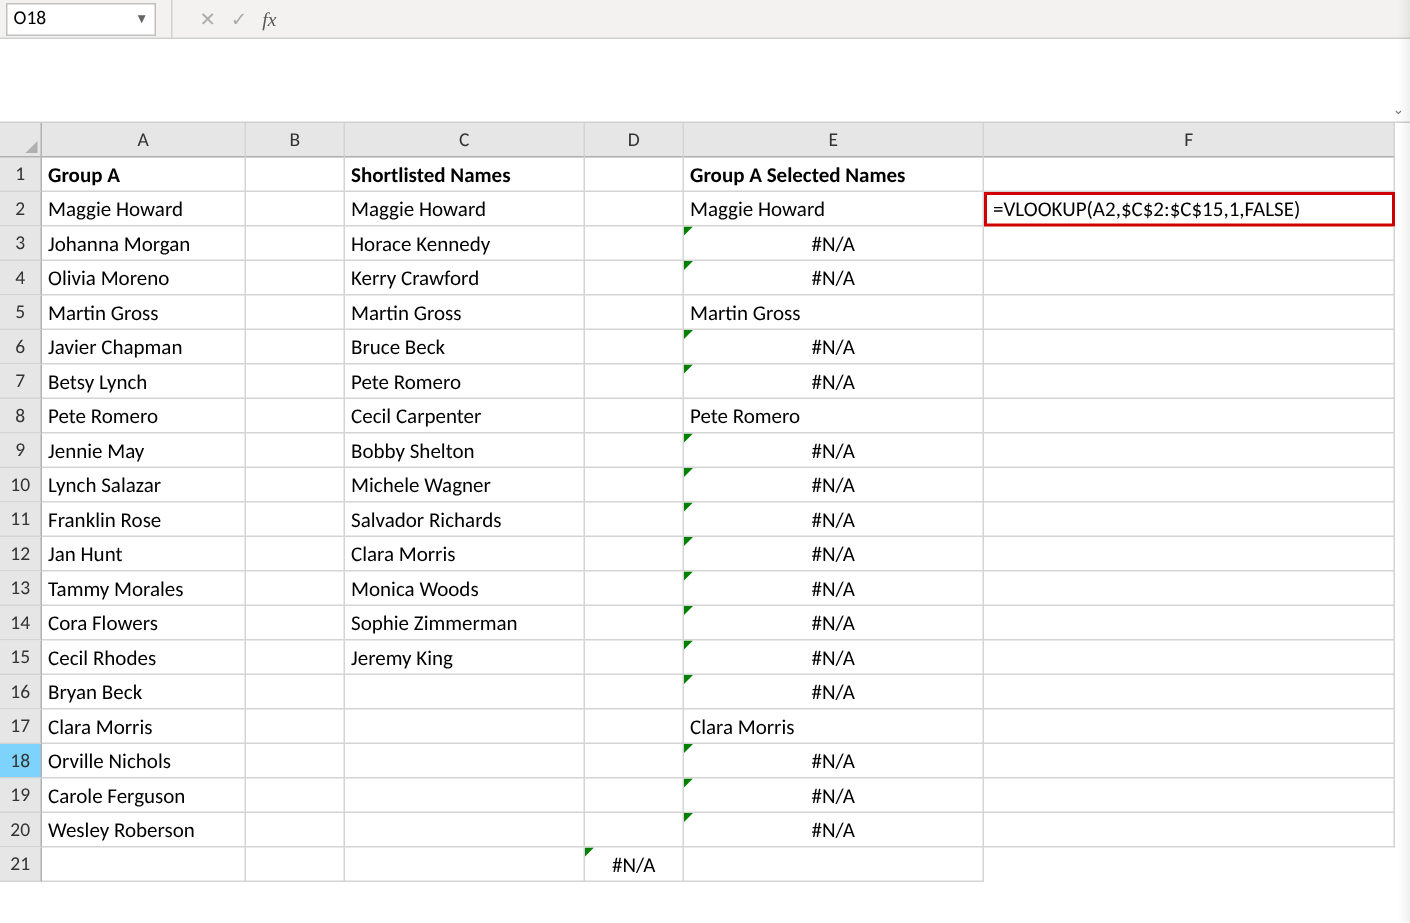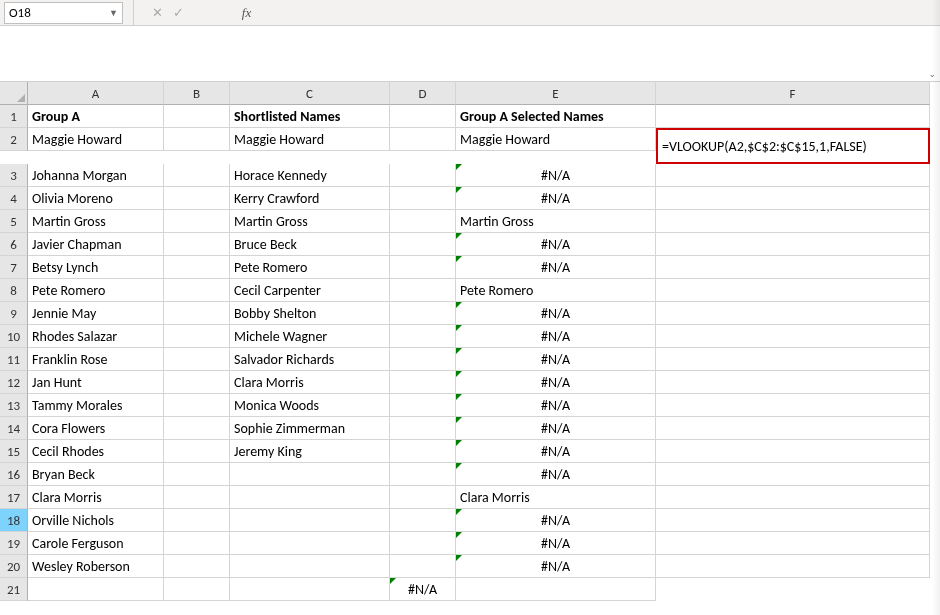--- a/index.html
+++ b/index.html
@@ -13,21 +13,21 @@
   }
   .namebox-bar {
     display: flex;
     align-items: center;
     height: 26px;
     background: #f3f2f1;
     border-bottom: 1px solid #d0d0d0;
     padding-left: 4px;
   }
   .namebox {
-    width: 119px;
+    width: 100px;
     height: 22px;
     background: #fff;
     border: 1px solid #c0c0c0;
     display: flex;
     align-items: center;
     padding: 0 4px;
     font-size: 13px;
   }
   .namebox .chev {
     margin-left: auto;
@@ -42,21 +42,20 @@
     color: #aaa;
     font-size: 13px;
     border-left: 1px solid #d0d0d0;
     height: 100%;
     margin-left: 10px;
   }
   .fx-icons .fx {
     font-style: italic;
     color: #555;
     font-family: "Cambria Math", serif;
-    margin-left: 48px;
   }
   .formula-bar-area {
     height: 56px;
     background: #fff;
     border-bottom: 1px solid #d0d0d0;
     position: relative;
   }
   .formula-bar-area .expand {
     position: absolute;
     right: 4px;
@@ -115,21 +114,21 @@
     content: "";
     position: absolute;
     left: 0; top: 0;
     width: 0; height: 0;
     border-top: 6px solid #008000;
     border-right: 6px solid transparent;
   }
   .cell { position: relative; }
   .cell.redbox {
     border: 2px solid #d00000;
-    height: 36px;
+    height: 23px;
     padding: 0 4px;
   }
   .rowhdr.hl { background: #7dd3fc; }
   .rightshade {
     position: absolute;
     right: 0;
     top: 0;
     width: 8px;
     height: 100%;
     background: linear-gradient(to right, rgba(0,0,0,0), rgba(0,0,0,0.06));
@@ -219,21 +218,21 @@
     <div class="cell">Pete Romero</div>
     <div class="cell"></div>
     <div class="rowhdr">9</div>
     <div class="cell">Jennie May</div>
     <div class="cell"></div>
     <div class="cell">Bobby Shelton</div>
     <div class="cell"></div>
     <div class="cell center err">#N/A</div>
     <div class="cell"></div>
     <div class="rowhdr">10</div>
-    <div class="cell">Rhodes Salazar</div>
+    <div class="cell">Lynch Salazar</div>
     <div class="cell"></div>
     <div class="cell">Michele Wagner</div>
     <div class="cell"></div>
     <div class="cell center err">#N/A</div>
     <div class="cell"></div>
     <div class="rowhdr">11</div>
     <div class="cell">Franklin Rose</div>
     <div class="cell"></div>
     <div class="cell">Salvador Richards</div>
     <div class="cell"></div>

